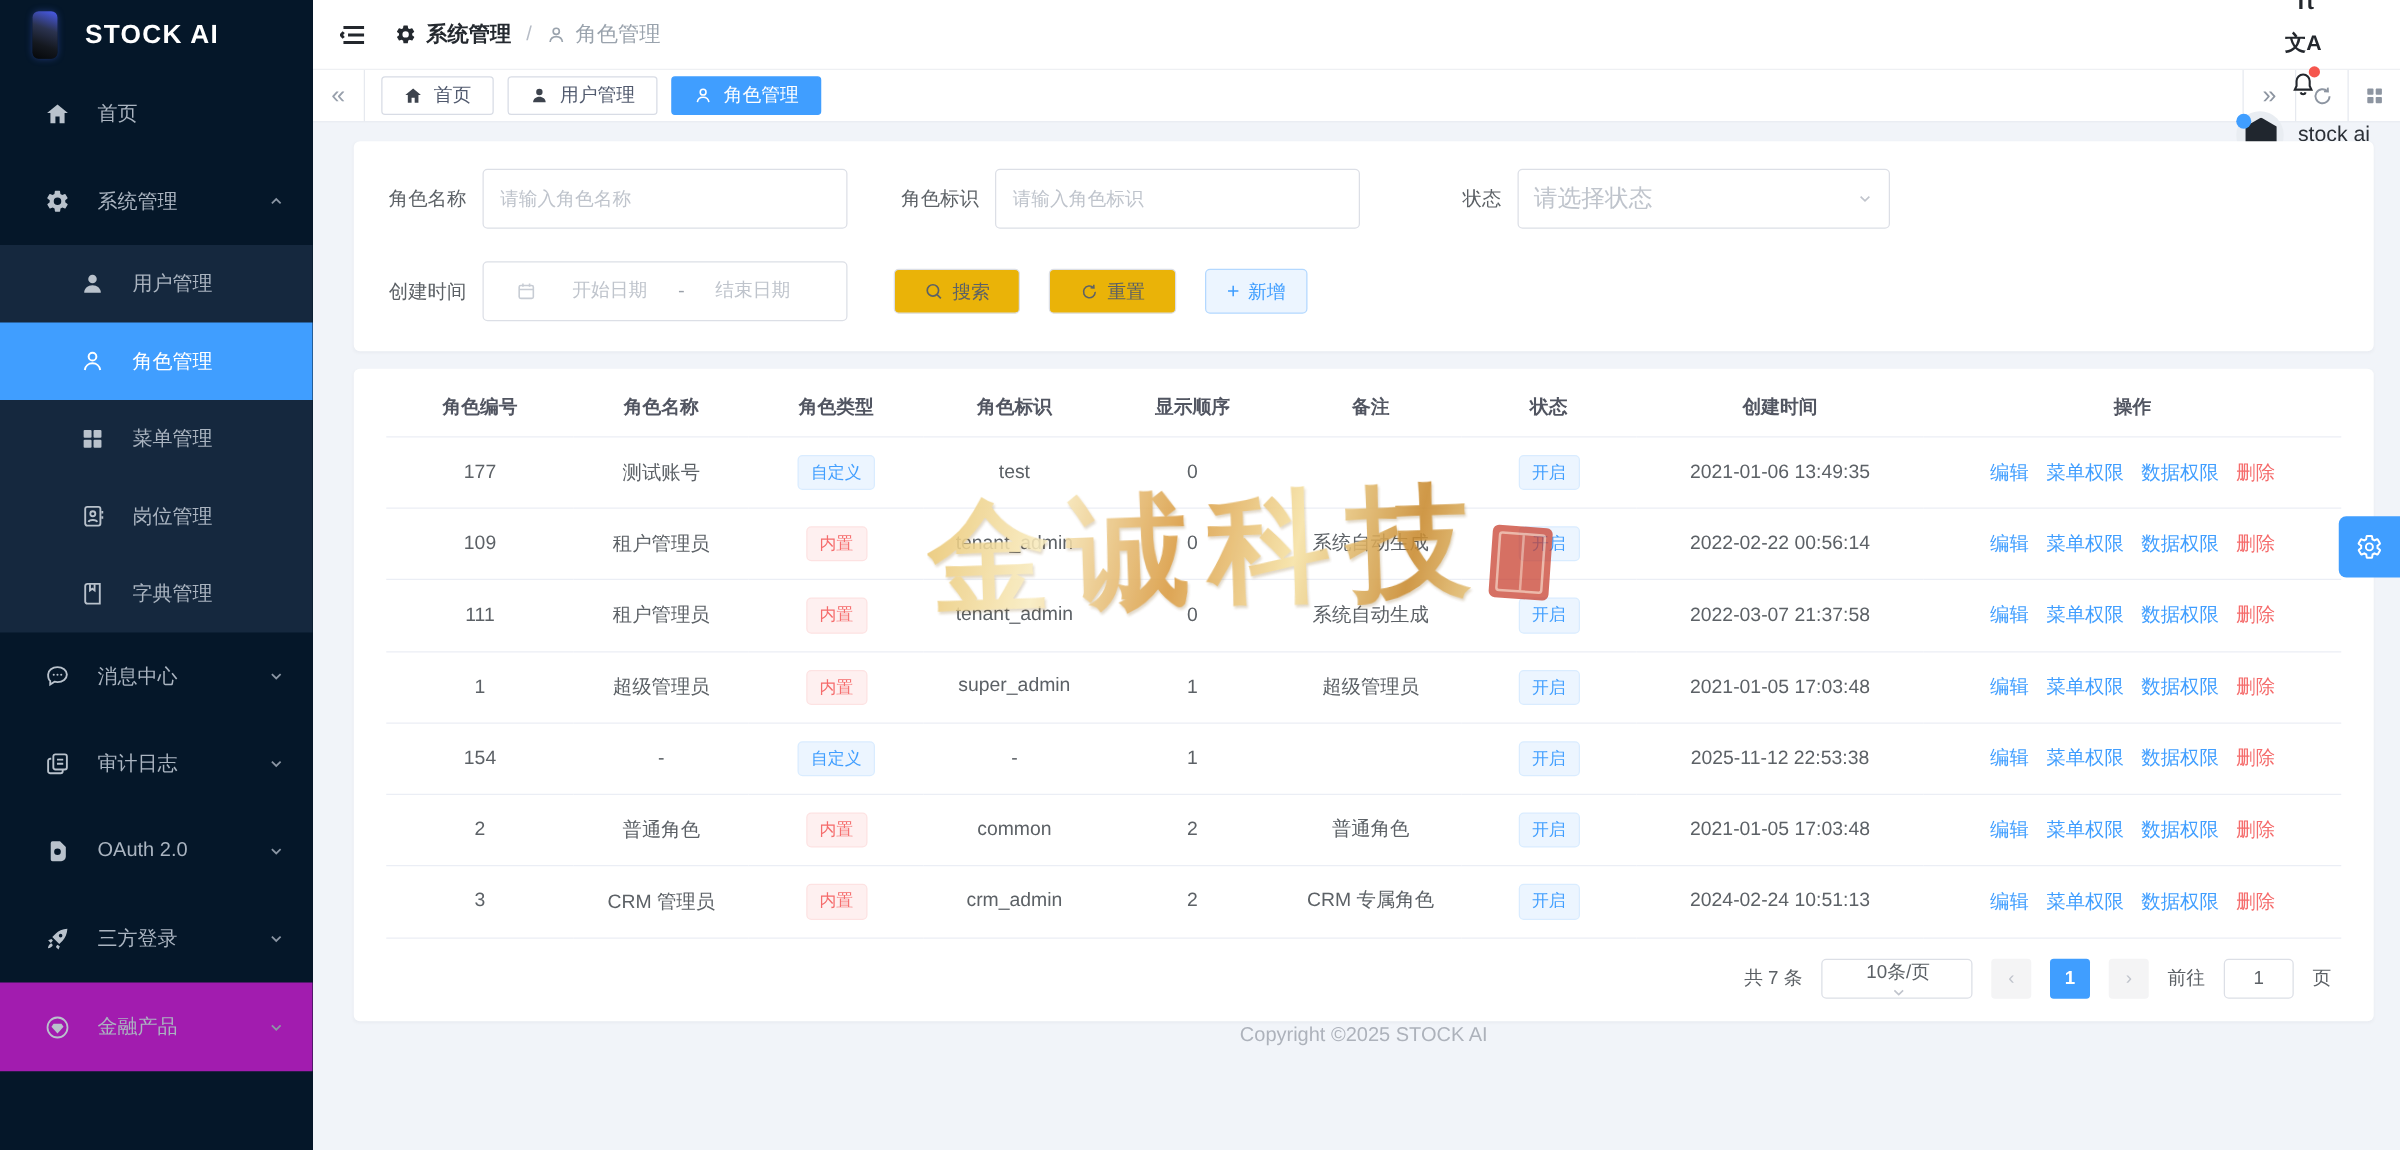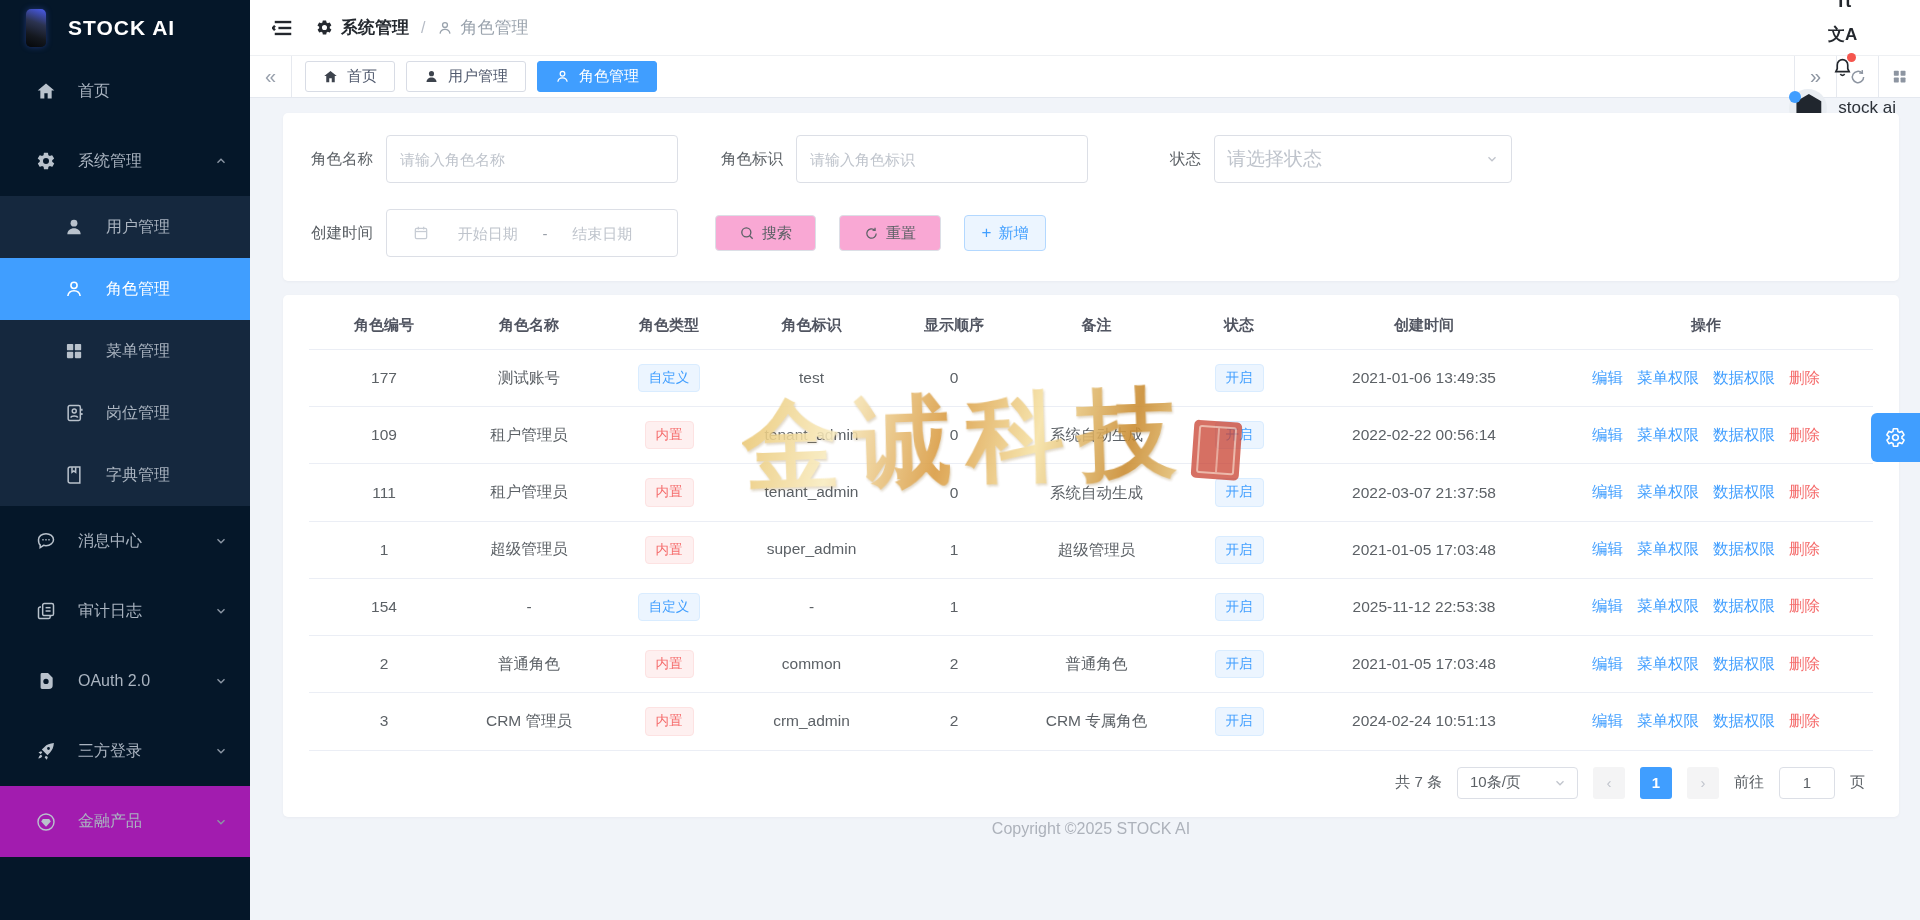--- a/index.html
+++ b/index.html
@@ -61,46 +61,46 @@
   .f-label { font-size:15.5px; color:#5c6166; margin-right:13px; white-space:nowrap; }
   .inp { height:48px; border:1px solid #dcdfe6; border-radius:4px; background:#fff; display:flex; align-items:center; }
   .inp input { border:none; outline:none; width:100%; height:100%; padding:0 13px; font-size:15px; color:#333; background:transparent; font-family:inherit; }
   .inp input::placeholder { color:#bfc4cc; }
   .w1 { width:292px; }
   .w2 { width:298px; }
   .sel { padding:0 12px; justify-content:space-between; color:#bfc4cc; font-size:19px; cursor:pointer; }
   .sel .chev { color:#c0c4cc; }
   .gap-a { width:43px; }
   .lab-state { margin-left:82px; }
-  .date-range { padding:0 22px; color:#bfc4cc; }
+  .date-range { padding:0 22px; color:#bfc4cc;font-family:Liberation Serif, serif; }
   .date-range .cal { color:#c7ccd4; margin:0 6px 0 4px; }
   .date-range input { text-align:center; padding:0 4px; }
   .date-range .dash { color:#9aa0a9; padding:0 2px; font-size:15px; }
-  .btn { height:36px; border-radius:4px; border:1px solid #dcdfe6; background:#f9a8d4; color:#5c6166; font-size:15px; display:flex; align-items:center; justify-content:center; gap:7px; cursor:pointer; font-family:inherit; }
+  .btn { height:36px; border-radius:4px; border:1px solid #dcdfe6; background:#eab308; color:#5c6166; font-size:15px; display:flex; align-items:center; justify-content:center; gap:7px; cursor:pointer; font-family:inherit; }
   .btn-search { width:101px; margin-left:37px; }
   .btn-reset  { width:102px; margin-left:23px; }
   .btn-add { width:82px; margin-left:23px; background:#ecf5ff; border-color:#b3d8ff; color:#409eff; }
   .btn-add .plus { font-size:17px; font-weight:400; margin-top:-1px; }
 
   
   .table-card { margin-top:14px; padding:6px 26px 18px; }
   table { width:100%; border-collapse:collapse; table-layout:fixed; }
   th { color:#515561; font-size:15px; font-weight:700; padding:15px 6px 14px; border-bottom:1px solid #ebeef5; text-align:center; }
   td { color:#5c6166; font-size:15.5px; padding:14px 6px; border-bottom:1px solid #ebeef5; text-align:center; vertical-align:middle; }
   .wrapbox { max-width:100px; margin:0 auto; word-break:break-all; line-height:1.6; }
   .wrapbox2 { max-width:106px; margin:0 auto; line-height:1.55; }
   .tag { display:inline-block; padding:4px 10px; font-size:13.5px; border-radius:4px; line-height:1.35; }
   .tag.blue { background:#ecf5ff; border:1px solid #d9ecff; color:#409eff; }
   .tag.red  { background:#fef0f0; border:1px solid #fde2e2; color:#f56c6c; }
   .lnk { color:#409eff; cursor:pointer; margin:0 7px; white-space:nowrap; }
   .lnk.red { color:#f56c6c; }
 
   
   .pager { display:flex; align-items:center; justify-content:flex-end; gap:15px; margin-top:16px; padding-right:8px; color:#5c6166; font-size:15px; }
-  .psel { width:121px; height:32px; border:1px solid #dcdfe6; border-radius:4px; display:flex; align-items:center; justify-content:space-between; padding:0 10px 0 12px; color:#5c6166; cursor:pointer; }
+  .psel { width:121px; height:32px; border:1px solid #dcdfe6; border-radius:4px; display:flex; align-items:center; justify-content:space-between; padding:0 10px 0 12px; color:#5c6166; cursor:pointer;flex-direction:column; }
   .psel .chev { color:#c0c4cc; }
   .pbtn { width:32px; height:32px; border-radius:3px; background:#f4f4f5; color:#c0c4cc; display:flex; align-items:center; justify-content:center; font-size:15px; cursor:pointer; }
   .pbtn.cur { background:#409eff; color:#fff; font-weight:700; }
   .goto-inp { width:56px; height:32px; border:1px solid #dcdfe6; border-radius:4px; text-align:center; font-size:15px; color:#5c6166; outline:none; font-family:inherit; }
 
   .footer { text-align:center; color:#adb2bb; font-size:16px; margin-top:3px; }
 
   
   .float-gear { position:absolute; right:0; top:413px; width:49px; height:49px; background:#409eff; border:none; border-radius:6px 0 0 6px; color:#fff; display:flex; align-items:center; justify-content:center; cursor:pointer; z-index:30; }
   .watermark { position:absolute; left:492px; top:385px; z-index:6; pointer-events:none; display:flex; align-items:flex-end; transform:rotate(-2deg); opacity:.88; }

